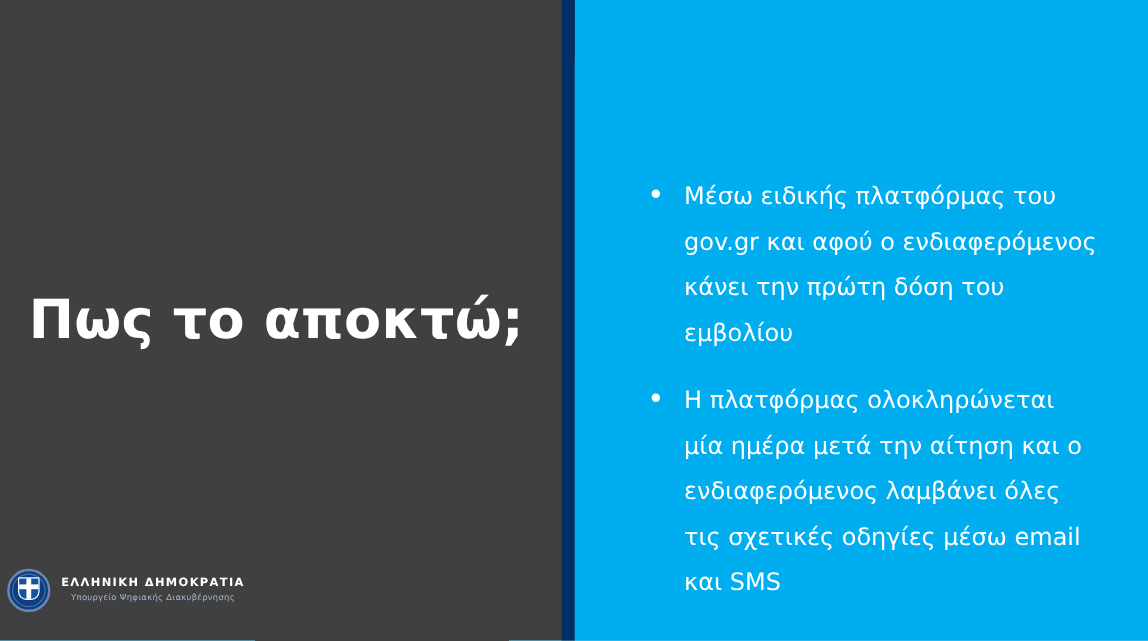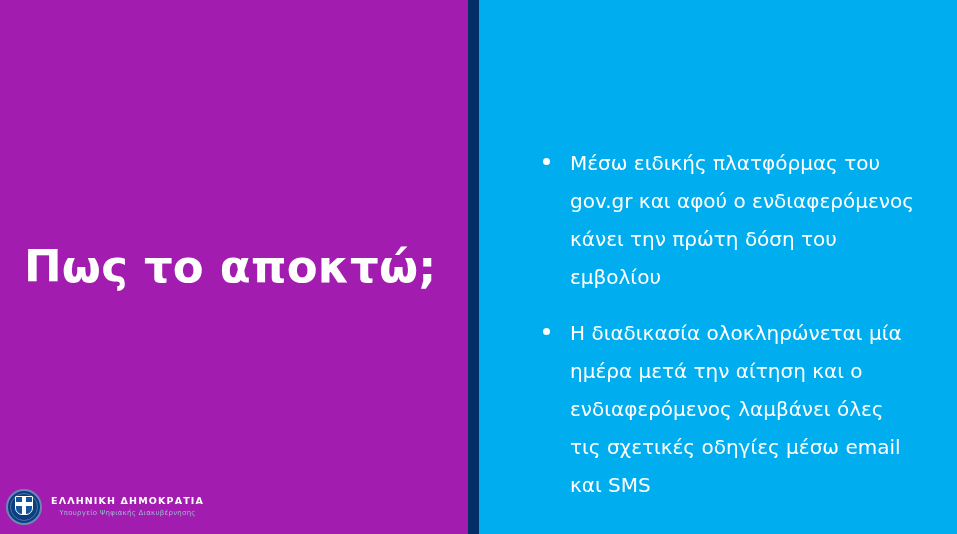--- a/index.html
+++ b/index.html
@@ -19,21 +19,21 @@
     background: #00AEEF;
   }
 
   
   #left-panel {
     position: absolute;
     left: 0;
     top: 0;
     width: 479px;
     height: 534px;
-    background: #a21caf;
+    background: #404040;
   }
   
   #panel-edge {
     position: absolute;
     left: 468px;
     top: 0;
     width: 11px;
     height: 534px;
     background: #032f68;
   }
@@ -48,21 +48,21 @@
     font-weight: bold;
     line-height: 52px;
     letter-spacing: 0.2px;
     white-space: nowrap;
   }
 
   
   #footer-logo {
     position: absolute;
     left: 6px;
-    bottom: 5px;
+    bottom: 20px;
     height: 44px;
     display: flex;
     align-items: center;
   }
   #coat-of-arms {
     width: 36px;
     height: 36px;
     flex: 0 0 36px;
     position: relative;
   }
@@ -200,19 +200,19 @@
   <div id="right-panel">
     <div id="bullet-list">
 
       <div class="bullet-item">
         <span class="bullet-marker"></span>
         <span class="bullet-text">Μέσω ειδικής πλατφόρμας του gov.gr και αφού ο ενδιαφερόμενος κάνει την πρώτη δόση του εμβολίου</span>
       </div>
 
       <div class="bullet-item">
         <span class="bullet-marker"></span>
-        <span class="bullet-text">Η διαδικασία ολοκληρώνεται μία ημέρα μετά την αίτηση και ο ενδιαφερόμενος λαμβάνει όλες τις σχετικές οδηγίες μέσω email και SMS</span>
+        <span class="bullet-text">Η πλατφόρμας ολοκληρώνεται μία ημέρα μετά την αίτηση και ο ενδιαφερόμενος λαμβάνει όλες τις σχετικές οδηγίες μέσω email και SMS</span>
       </div>
 
     </div>
   </div>
 
 </div>
 
 </body></html>

